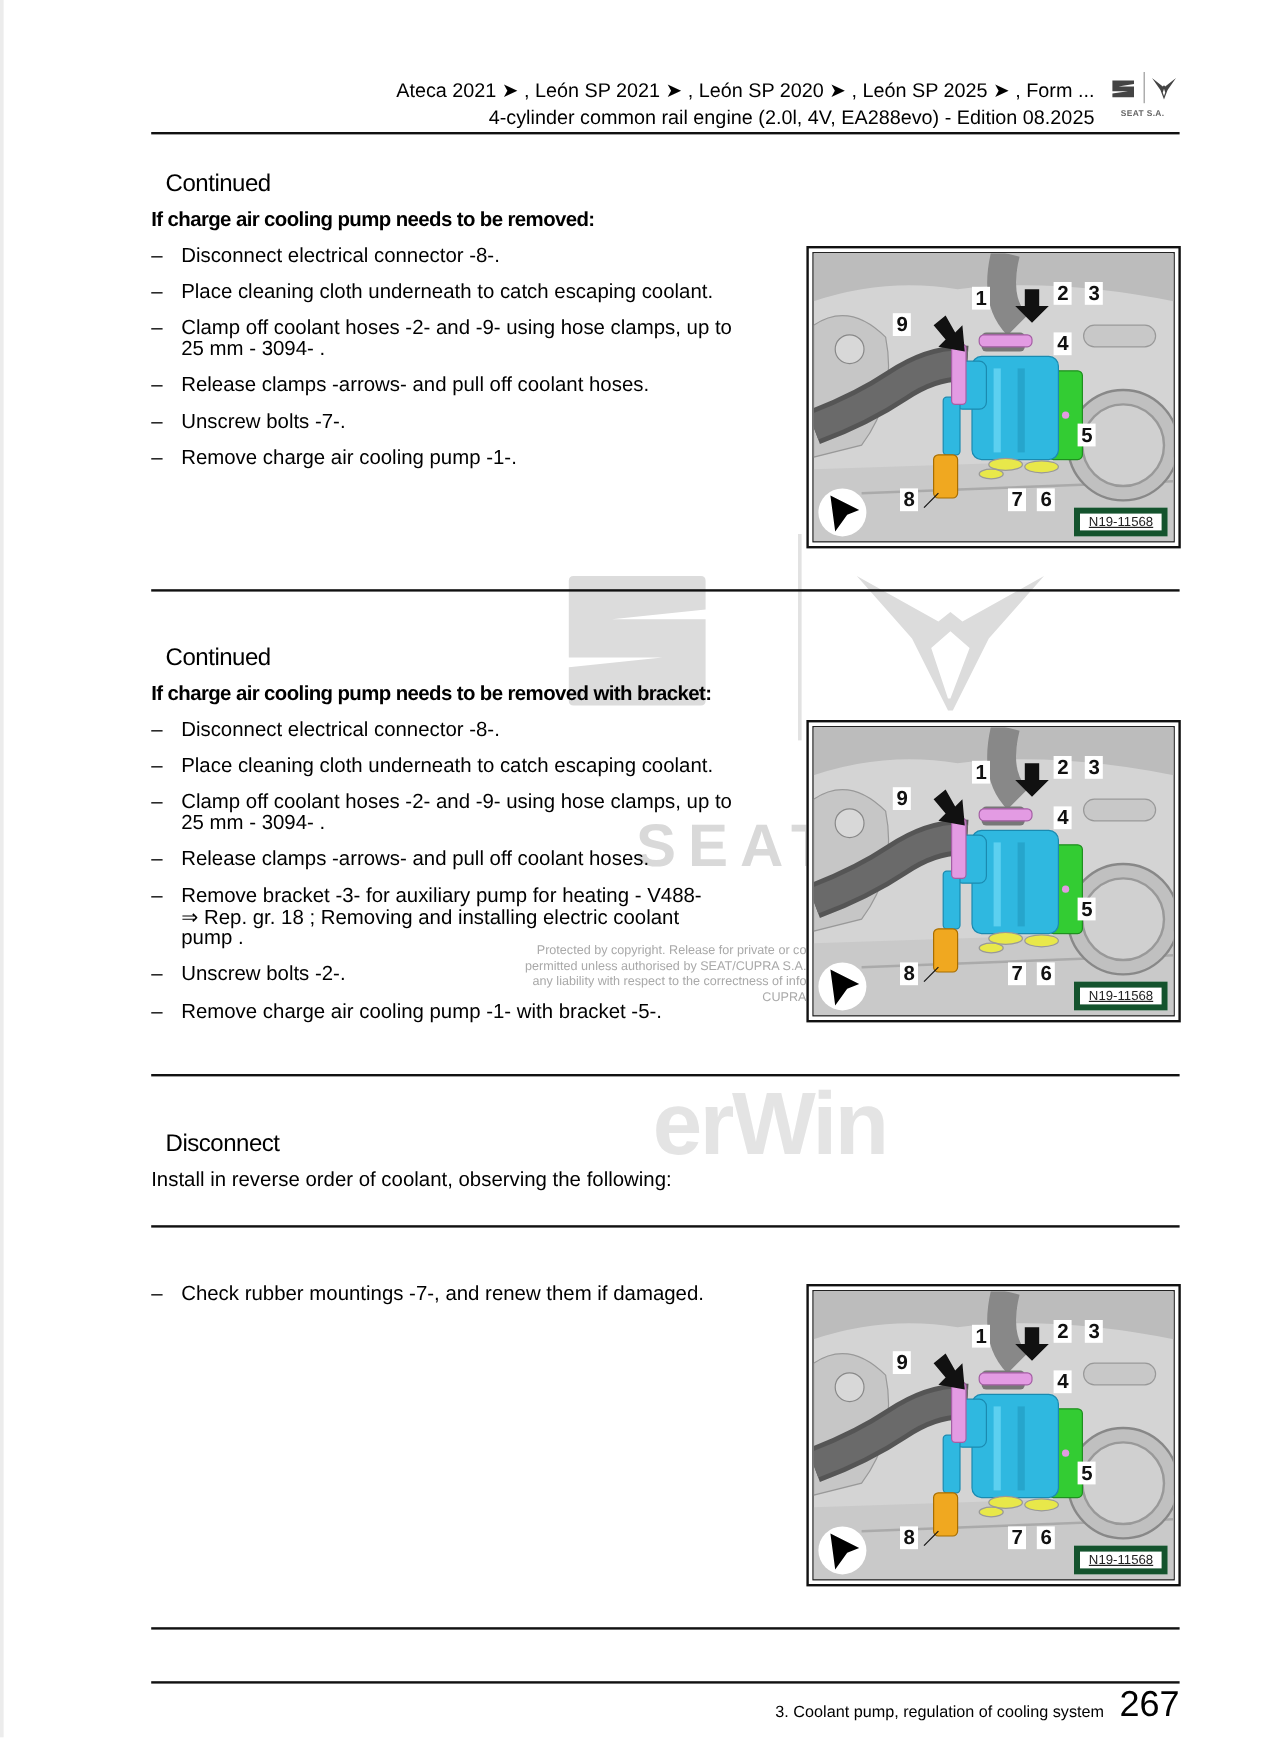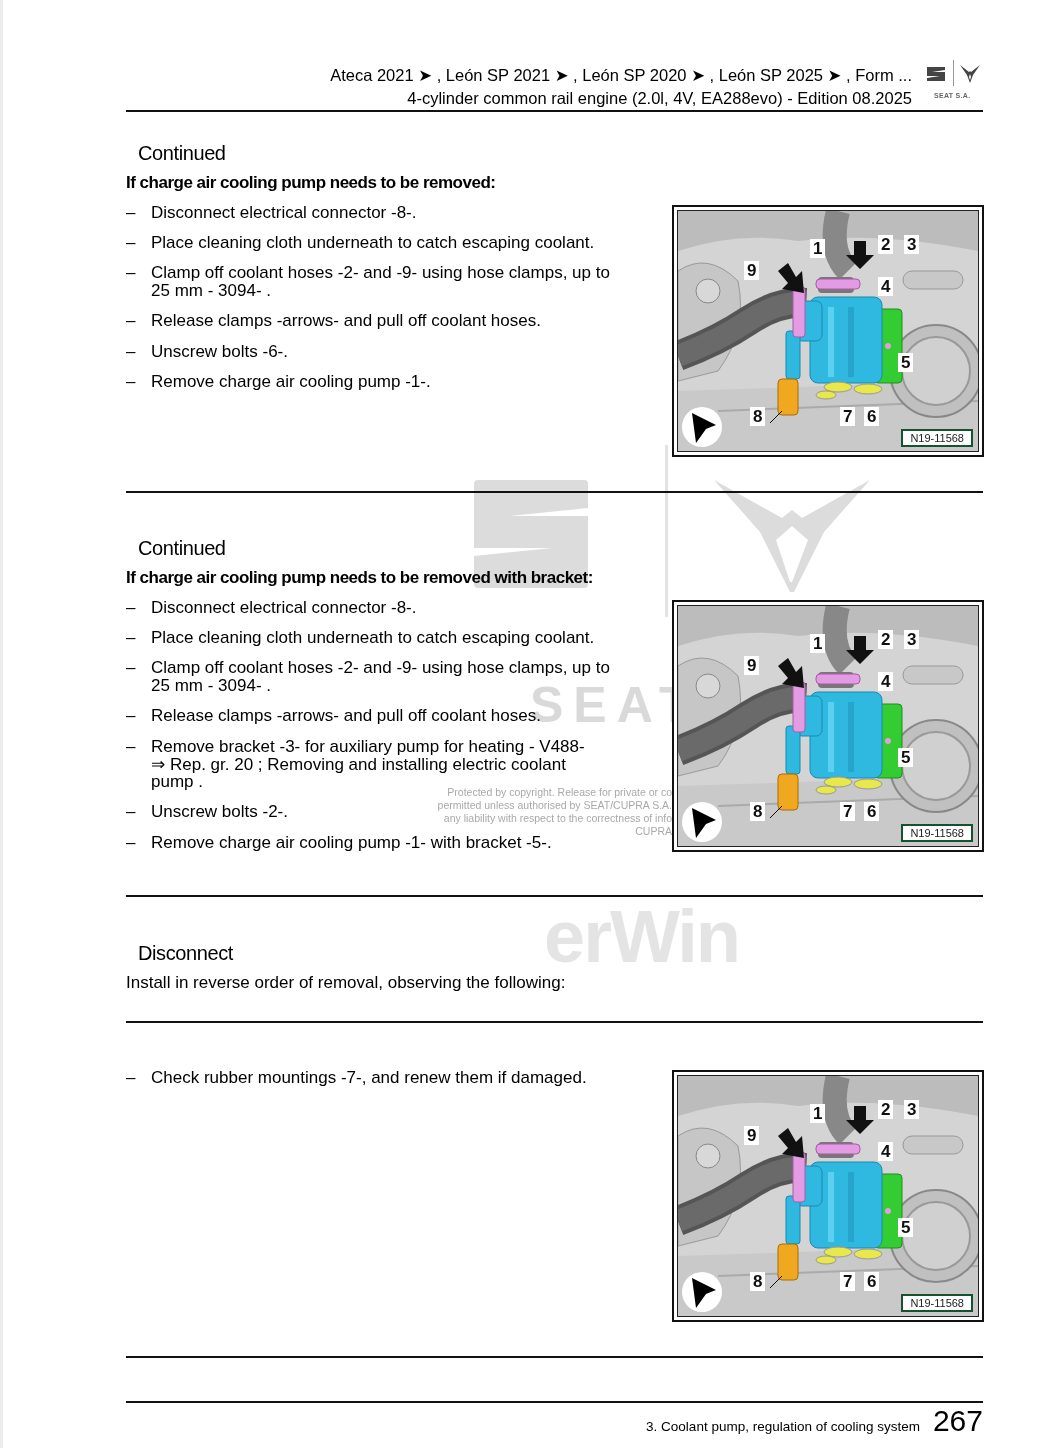--- a/index.html
+++ b/index.html
@@ -35,21 +35,21 @@
   .step { position: absolute; left: 126px; width: 500px; font-size: 17px; line-height: 17.5px; }
   .step .dash { position: absolute; left: 0; top: 0; }
   .step .txt { display: block; margin-left: 25px; }
   .rule { position: absolute; left: 126px; width: 857px; height: 1.5px; background: #111; }
 
   
   .figure { position: absolute; left: 672px; width: 312px; height: 252px; border: 2px solid #111; padding: 3px; background: #fff; }
   .figure .inner { position: relative; width: 100%; height: 100%; border: 1px solid #222; overflow: hidden; background: #cfcfcf; }
   .figure svg { position: absolute; left: 0; top: 0; }
   .callout { position: absolute; background: #fff; font-weight: bold; font-size: 17px; line-height: 19px; padding: 0 3px; color: #111; }
-  .fig-id { position: absolute; right: 5px; bottom: 4px; background: #fff; border: 2px solid #14532d; font-size: 11px; padding: 1px 7px; color: #222; }
+  .fig-id { position: absolute; right: 5px; bottom: 4px; background: #fff; border: 5px solid #14532d; font-size: 11px; padding: 1px 7px; color: #222; text-decoration: underline; }
   .compass { position: absolute; left: 4px; bottom: 4px; width: 40px; height: 40px; border-radius: 50%; background: #fff; }
 
   
   .ftr-rule { position: absolute; left: 126px; top: 1401px; width: 857px; height: 2px; background: #111; }
   .ftr-text { position: absolute; right: 136px; top: 1419px; font-size: 13.5px; }
   .ftr-page { position: absolute; right: 73px; top: 1404px; font-size: 30px; }
 </style>
 </head>
 <body>
 
@@ -98,21 +98,21 @@
 <div class="step" style="top:264px">
     <span class="dash">–</span>
     <span class="txt">Clamp off coolant hoses -2- and -9- using hose clamps, up to 25 mm - 3094- .</span>
   </div>
 <div class="step" style="top:312px">
     <span class="dash">–</span>
     <span class="txt">Release clamps -arrows- and pull off coolant hoses.</span>
   </div>
 <div class="step" style="top:343px">
     <span class="dash">–</span>
-    <span class="txt">Unscrew bolts -6-.</span>
+    <span class="txt">Unscrew bolts -7-.</span>
   </div>
 <div class="step" style="top:373px">
     <span class="dash">–</span>
     <span class="txt">Remove charge air cooling pump -1-.</span>
   </div>
 
 <div class="figure fig-tpl" style="top:205px">
   <div class="inner">
     <svg width="300" height="240" viewBox="0 0 300 240">
       <rect x="0" y="0" width="300" height="240" fill="#d4d4d4"></rect>
@@ -178,21 +178,21 @@
 <div class="step" style="top:659px">
     <span class="dash">–</span>
     <span class="txt">Clamp off coolant hoses -2- and -9- using hose clamps, up to 25 mm - 3094- .</span>
   </div>
 <div class="step" style="top:707px">
     <span class="dash">–</span>
     <span class="txt">Release clamps -arrows- and pull off coolant hoses.</span>
   </div>
 <div class="step" style="top:738px;width:470px">
     <span class="dash">–</span>
-    <span class="txt">Remove bracket -3- for auxiliary pump for heating - V488- ⇒ Rep. gr.  20 ; Removing and installing electric coolant pump .</span>
+    <span class="txt">Remove bracket -3- for auxiliary pump for heating - V488- ⇒ Rep. gr.  18 ; Removing and installing electric coolant pump .</span>
   </div>
 <div class="step" style="top:803px">
     <span class="dash">–</span>
     <span class="txt">Unscrew bolts -2-.</span>
   </div>
 <div class="step" style="top:834px;width:540px">
     <span class="dash">–</span>
     <span class="txt">Remove charge air cooling pump -1- with bracket -5-.</span>
   </div>
 
@@ -243,21 +243,21 @@
         <path d="M10 6 L34 18 L24 22 L14 36 Z" fill="#000"></path>
       </svg>
     </div>
     <span class="fig-id">N19-11568</span>
   </div>
 </div>
 
 <div class="rule" style="top:895px"></div>
 
 <div class="section-label" style="top:942px">Disconnect</div>
-<div class="plain" style="top:973px">Install in reverse order of removal, observing the following:</div>
+<div class="plain" style="top:973px">Install in reverse order of coolant, observing the following:</div>
 
 <div class="rule" style="top:1021px"></div>
 
 <div class="step" style="top:1069px">
     <span class="dash">–</span>
     <span class="txt">Check rubber mountings -7-, and renew them if damaged.</span>
   </div>
 
 <div class="figure fig-tpl" style="top:1070px">
   <div class="inner">

